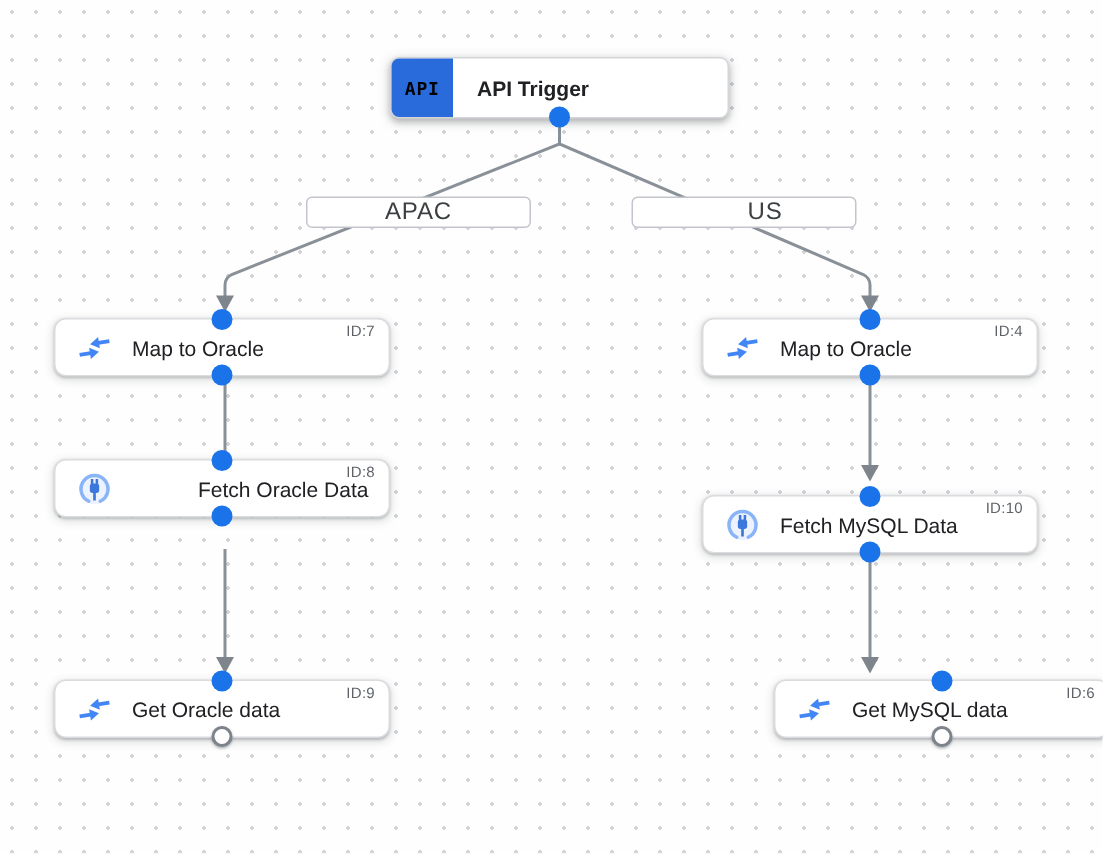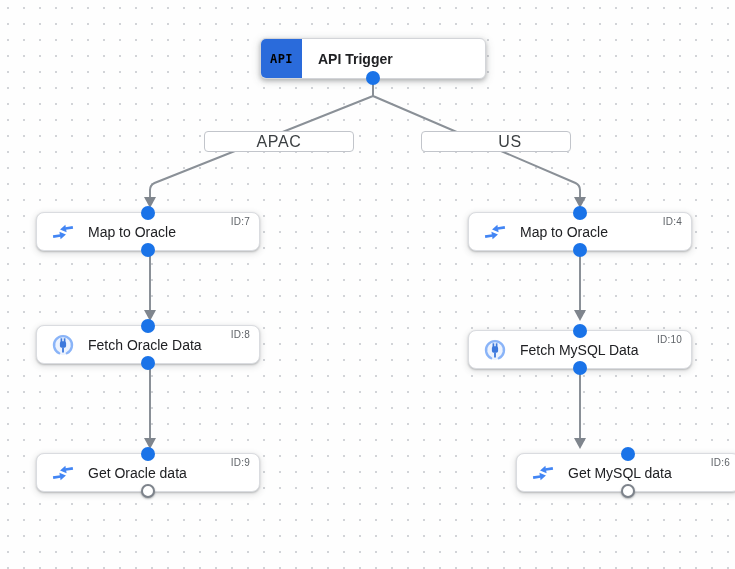--- a/index.html
+++ b/index.html
@@ -26,21 +26,21 @@
   .edge-label.apac { left:204px; top:131px; }
   .edge-label.us   { left:421px; top:131px;padding-left:28px; }
 
   .node {
     position:absolute; z-index:3; width:224px; height:39px;
     background:#ffffff; border:1px solid #dadce0; border-radius:8px;
     box-shadow:0 1px 2px rgba(60,64,67,.28), 0 2px 6px 1px rgba(60,64,67,.14);
     display:flex; align-items:center; cursor:pointer;
   }
   .n0 { left:36px;  top:212px; }
-  .n1 { left:36px;  top:325px; }
+  .n1 { left:36px;  top:306px;gap:44px; }
   .n2 { left:36px;  top:453px; }
   .n3 { left:468px; top:212px; }
   .n4 { left:468px; top:330px; }
   .n5 { left:468px; top:453px;margin-left:48px; }
 
   .node .icon { margin-left:14px; width:24px; height:24px; display:flex; align-items:center; justify-content:center; flex:0 0 auto; }
   .node .title { margin-left:13px; font-size:14px; font-weight:normal; color:#202124; white-space:nowrap; }
   .node .nid {
     position:absolute; top:3px; right:9px;
     font-size:10px; color:#5f6368; letter-spacing:0.2px;

